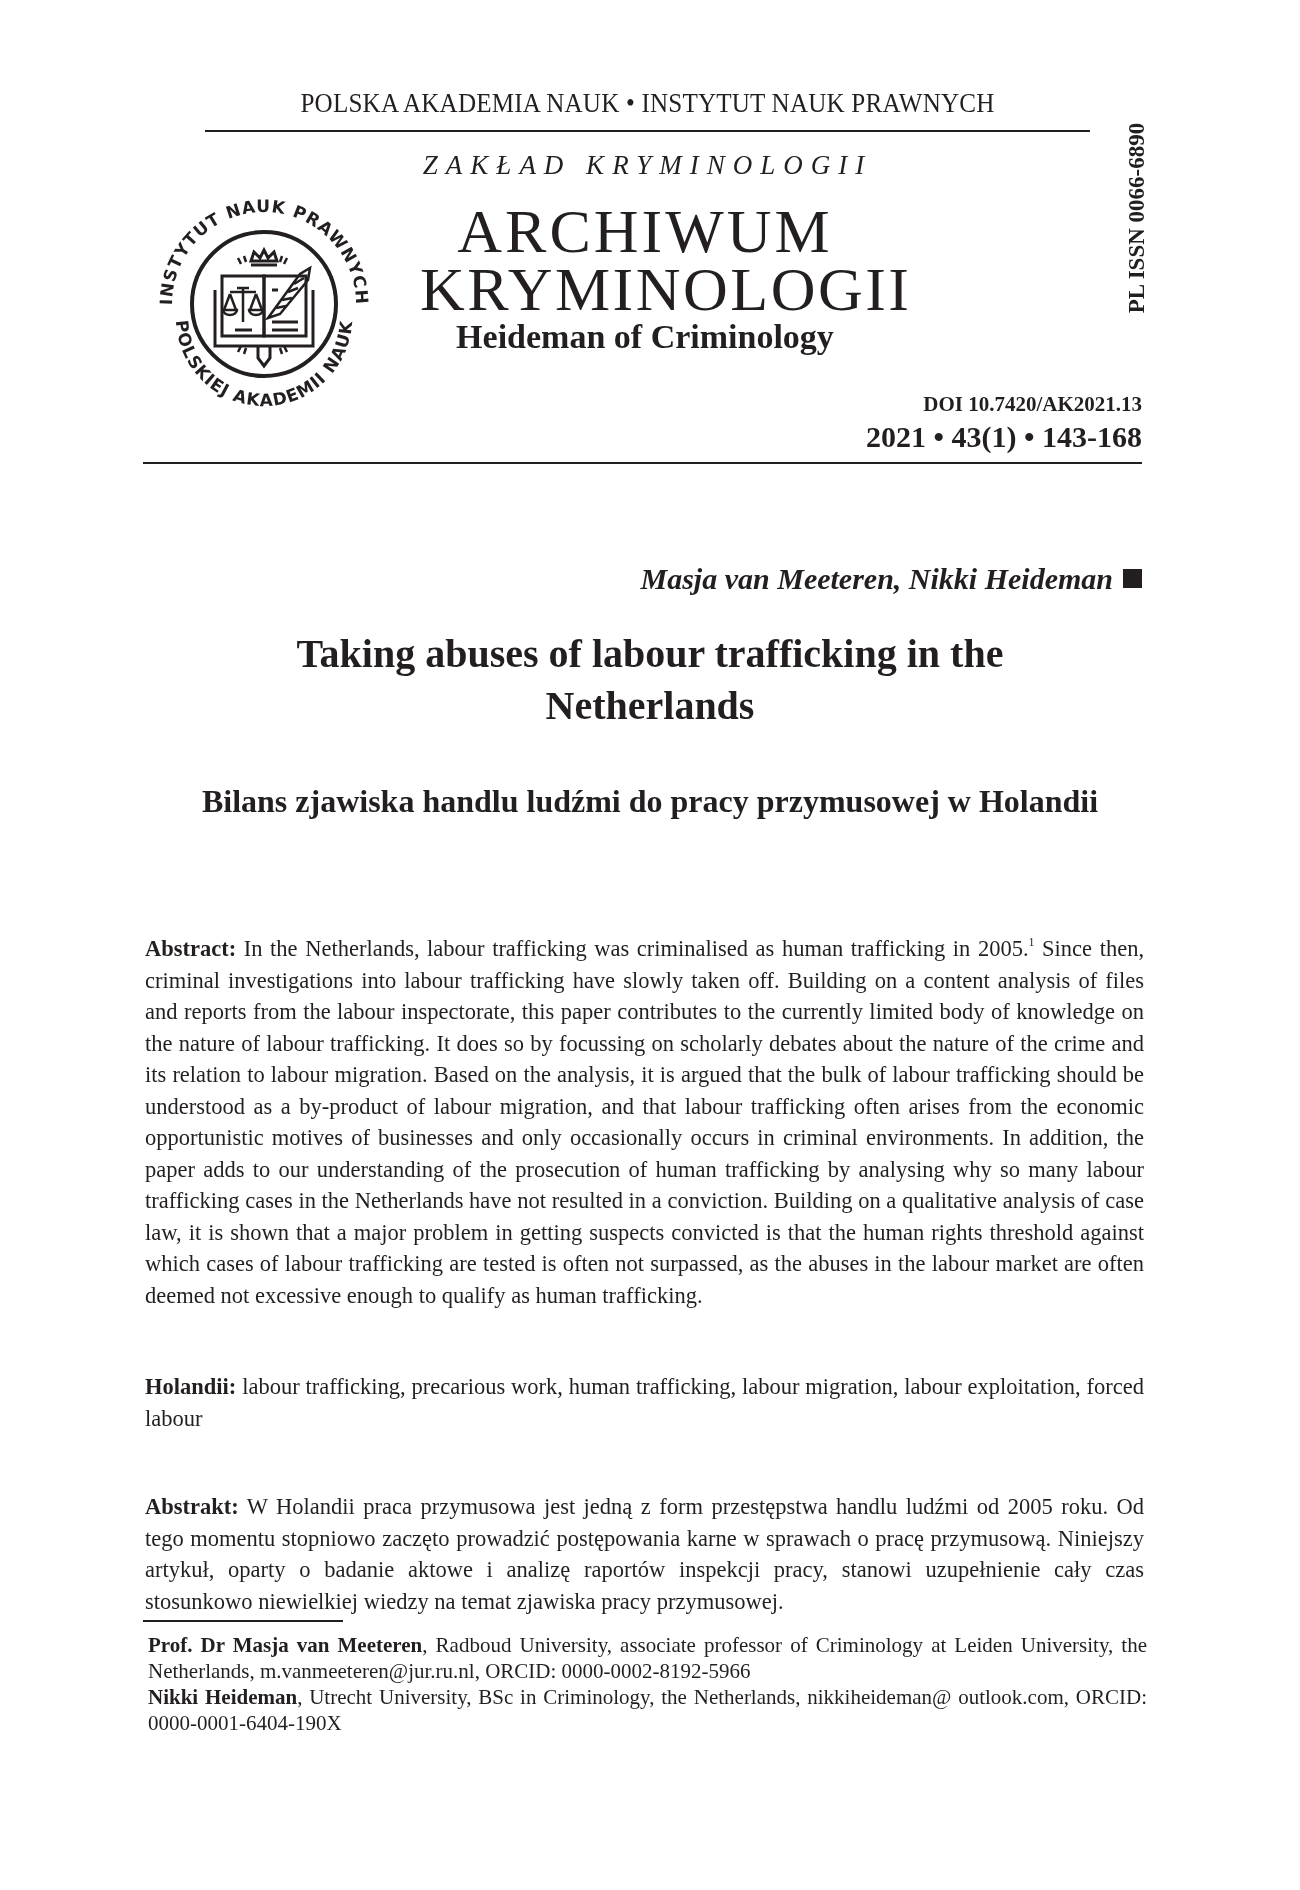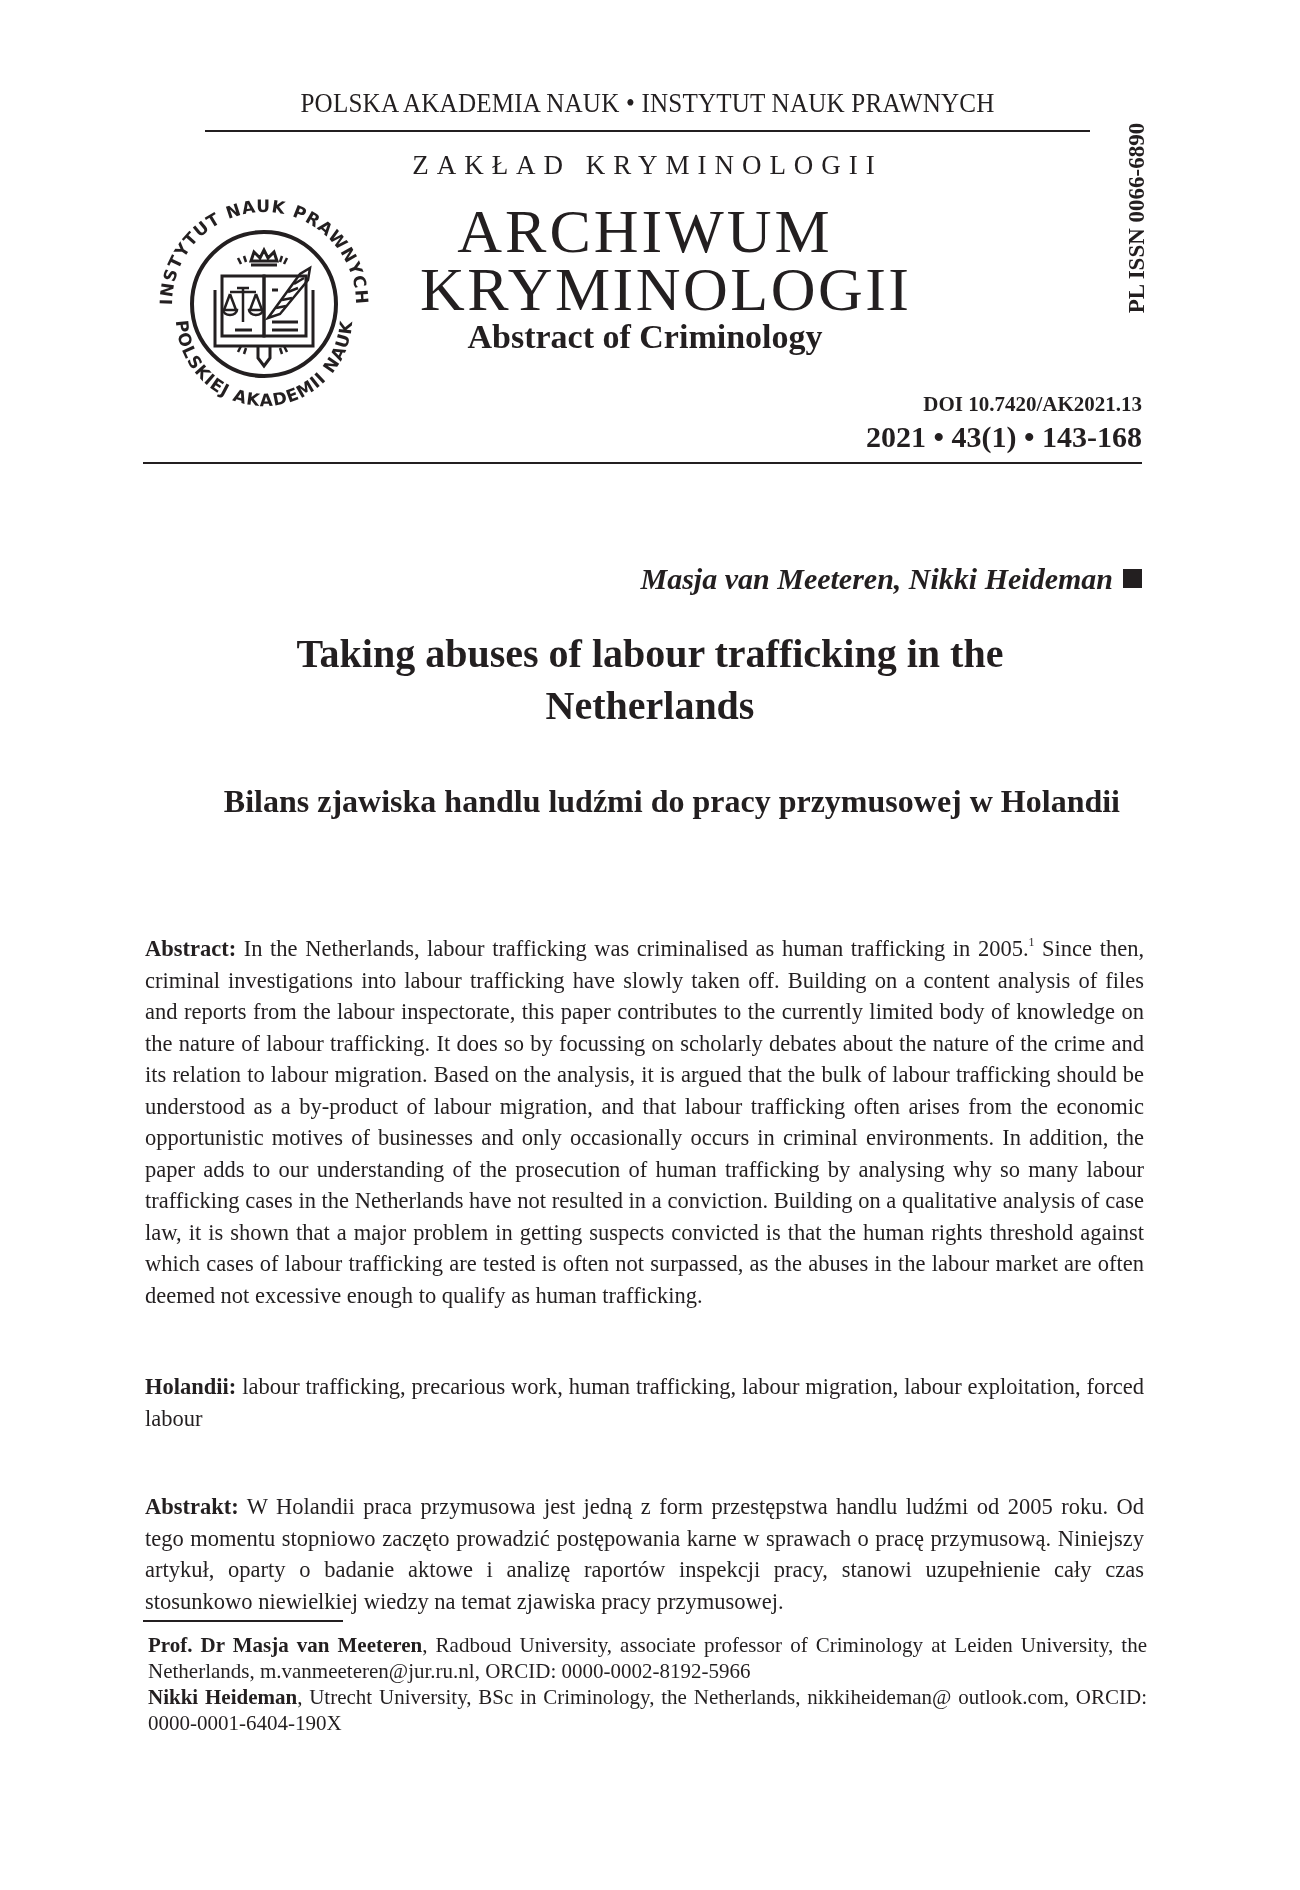--- a/index.html
+++ b/index.html
@@ -1,39 +1,39 @@
 <!DOCTYPE html>
 <html><head>
 <meta charset="utf-8">
 <style>
   html, body { margin: 0; padding: 0; background: #ffffff; }
   body { width: 1300px; height: 1890px; position: relative; overflow: hidden; color: #231f20; font-family: "Liberation Serif", "DejaVu Serif", serif; }
   .abs { position: absolute; }
 
   .institute-line { left: 205px; top: 88px; width: 885px; text-align: center; font-size: 27px; letter-spacing: 0.2px; transform: scaleX(0.93); transform-origin: center; white-space: nowrap; }
   .rule-top { left: 205px; top: 130px; width: 885px; height: 2px; background: #231f20; }
-  .zaklad { left: 205px; top: 150px; width: 885px; text-align: center; font-size: 27px; letter-spacing: 8px; white-space: nowrap; }
+  .zaklad { left: 205px; top: 150px; width: 885px; text-align: center; font-size: 27px; letter-spacing: 8px; white-space: nowrap; font-style: italic; }
 
   .seal { left: 150px; top: 190px; width: 228px; height: 228px; }
 
   .arch-title { left: 420px; top: 200px; width: 450px; text-align: center; font-size: 62px; letter-spacing: 3px; line-height: 1; white-space: nowrap; }
   .kryminologii { left: 420px; top: 258px; width: 450px; text-align: center; font-size: 62px; letter-spacing: 2.5px; line-height: 1; white-space: nowrap; }
   .archives-en { left: 420px; top: 318px; width: 450px; text-align: center; font-size: 34px; font-weight: bold; white-space: nowrap; }
 
   .issn { left: 1137px; top: 205px; width: 260px; text-align: center; font-size: 23px; font-weight: bold; transform: translate(-130px, 0) rotate(-90deg); transform-origin: center; white-space: nowrap; }
 
   .doi { right: 158px; top: 392px; font-size: 21px; font-weight: bold; white-space: nowrap; }
   .volume { right: 158px; top: 420px; font-size: 30px; font-weight: bold; white-space: nowrap; }
   .rule-mid { left: 143px; top: 462px; width: 999px; height: 2px; background: #231f20; }
 
   .authors { right: 158px; top: 522px; font-size: 30px; font-weight: bold; font-style: italic; white-space: nowrap; margin-top: 40px; }
   .author-square { display: inline-block; width: 19px; height: 19px; background: #231f20; margin-left: 10px; vertical-align: 1px; }
 
   .title-en { left: 200px; top: 628px; width: 900px; text-align: center; font-size: 40px; font-weight: bold; line-height: 52px; }
-  .title-pl { left: 180px; top: 780px; width: 940px; text-align: right; font-size: 32px; font-weight: bold; line-height: 42px; }
+  .title-pl { left: 180px; top: 780px; width: 940px; text-align: center; font-size: 32px; font-weight: bold; line-height: 42px; }
 
   .para { left: 145px; width: 999px; font-size: 22.5px; line-height: 31.5px; text-align: justify; }
   .abstract { top: 933px; }
   .keywords { top: 1371px; }
   .abstrakt { top: 1464px; margin-top: 27px; }
   .para b { font-weight: bold; }
   .para sup { font-size: 12px; vertical-align: 10px; line-height: 0; }
 
   .rule-foot { left: 143px; top: 1620px; width: 200px; height: 2px; background: #231f20; }
   .footnotes { left: 148px; top: 1632px; width: 999px; font-size: 21px; line-height: 26px; text-align: justify; }
@@ -103,21 +103,21 @@
       <line x1="126" y1="118" x2="136" y2="116"></line>
       <line x1="132" y1="110" x2="142" y2="108"></line>
       <line x1="138" y1="102" x2="148" y2="98"></line>
       <line x1="144" y1="94" x2="154" y2="88"></line>
     </g>
   </svg>
 </div>
 
 <div class="abs arch-title">ARCHIWUM</div>
 <div class="abs kryminologii">KRYMINOLOGII</div>
-<div class="abs archives-en">Abstract of Criminology</div>
+<div class="abs archives-en">Heideman of Criminology</div>
 
 <div class="abs issn">PL ISSN 0066-6890</div>
 
 <div class="abs doi">DOI 10.7420/AK2021.13</div>
 <div class="abs volume">2021 • 43(1) • 143-168</div>
 <div class="abs rule-mid"></div>
 
 <div class="abs authors"><span>Masja van Meeteren, Nikki Heideman</span><span class="author-square"></span></div>
 
 <div class="abs title-en">Taking abuses of labour trafficking in the Netherlands</div>

